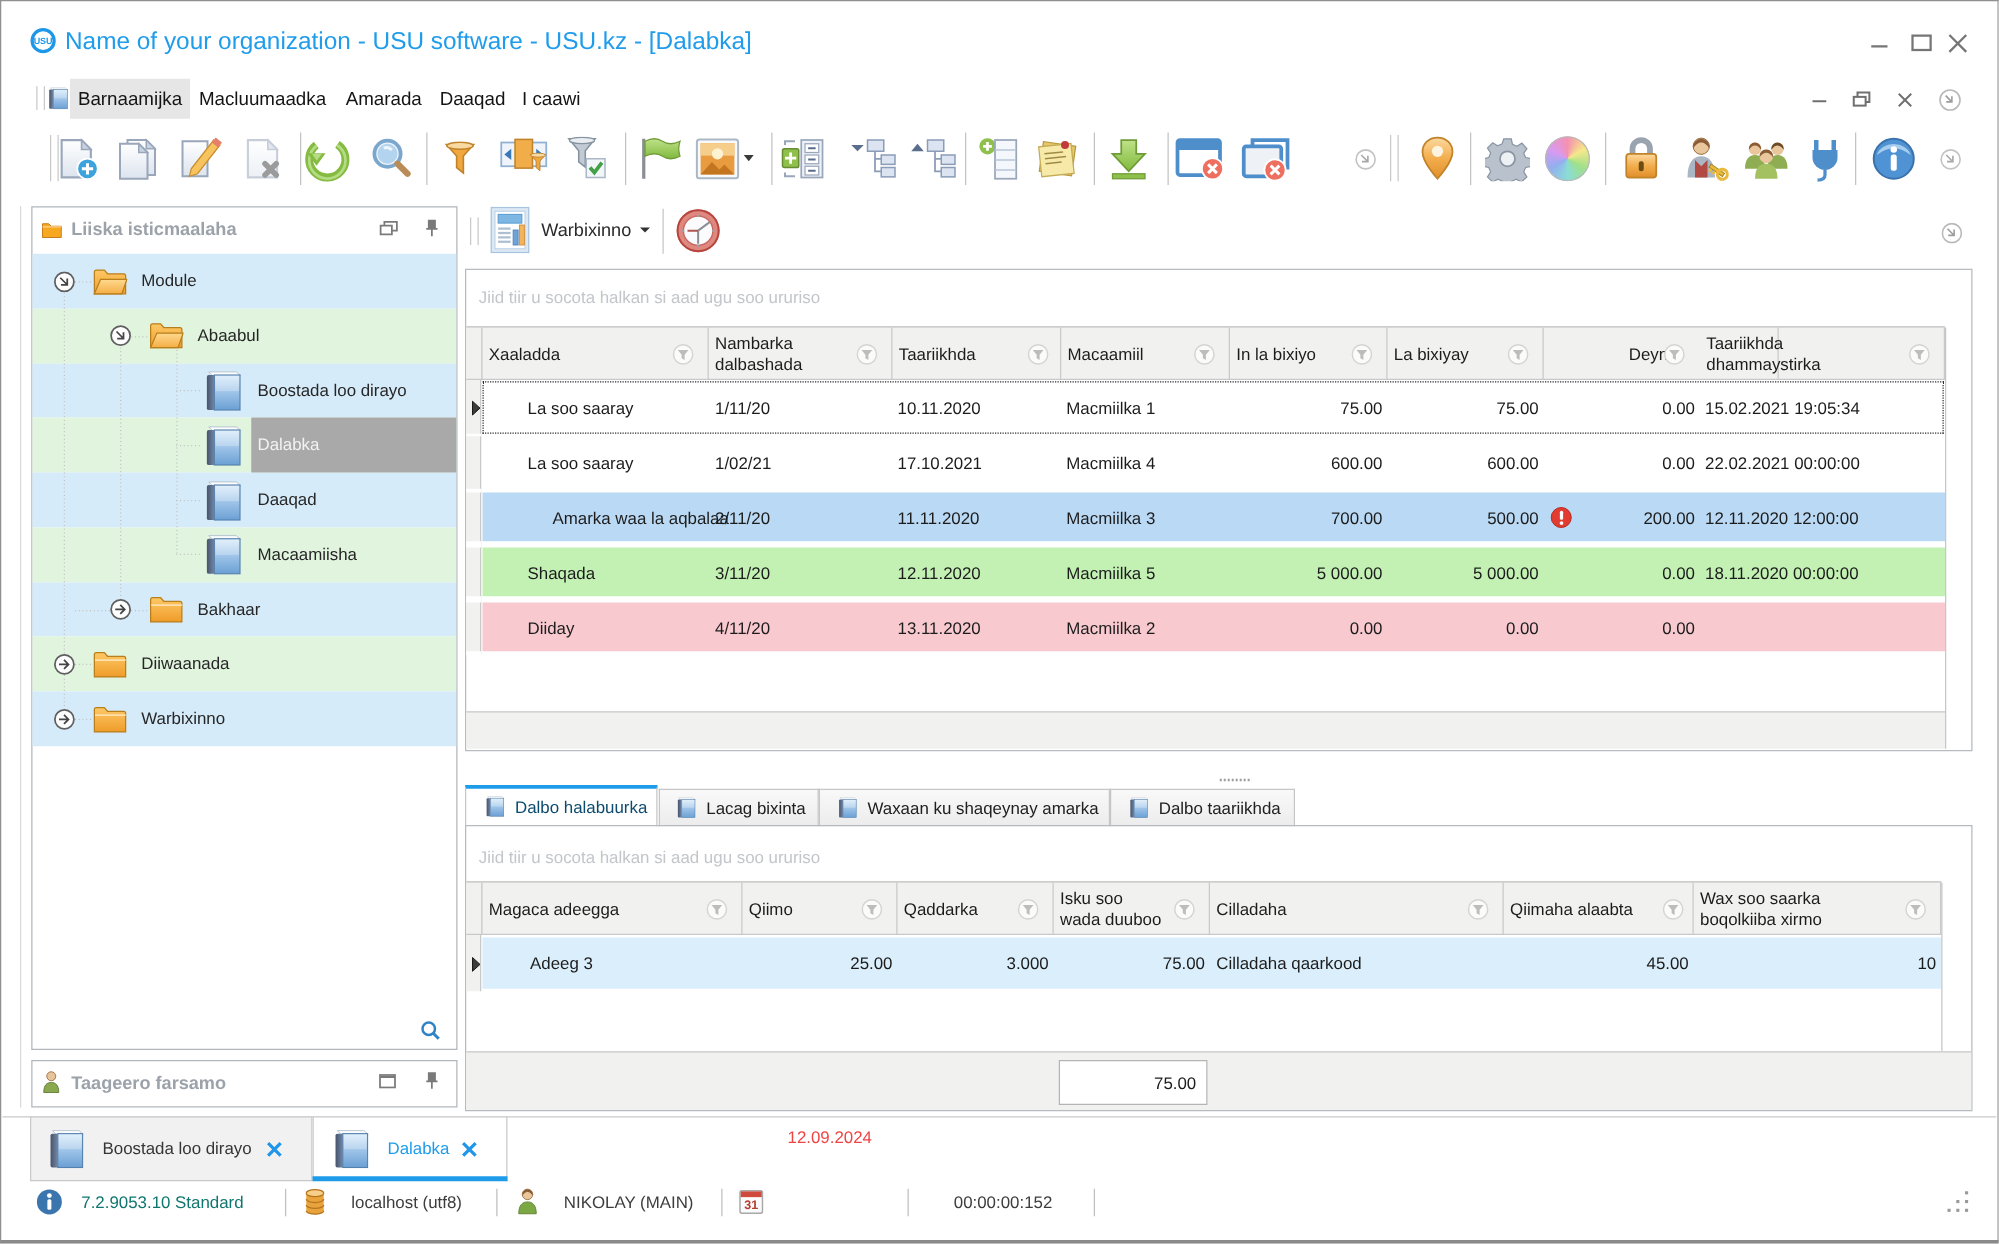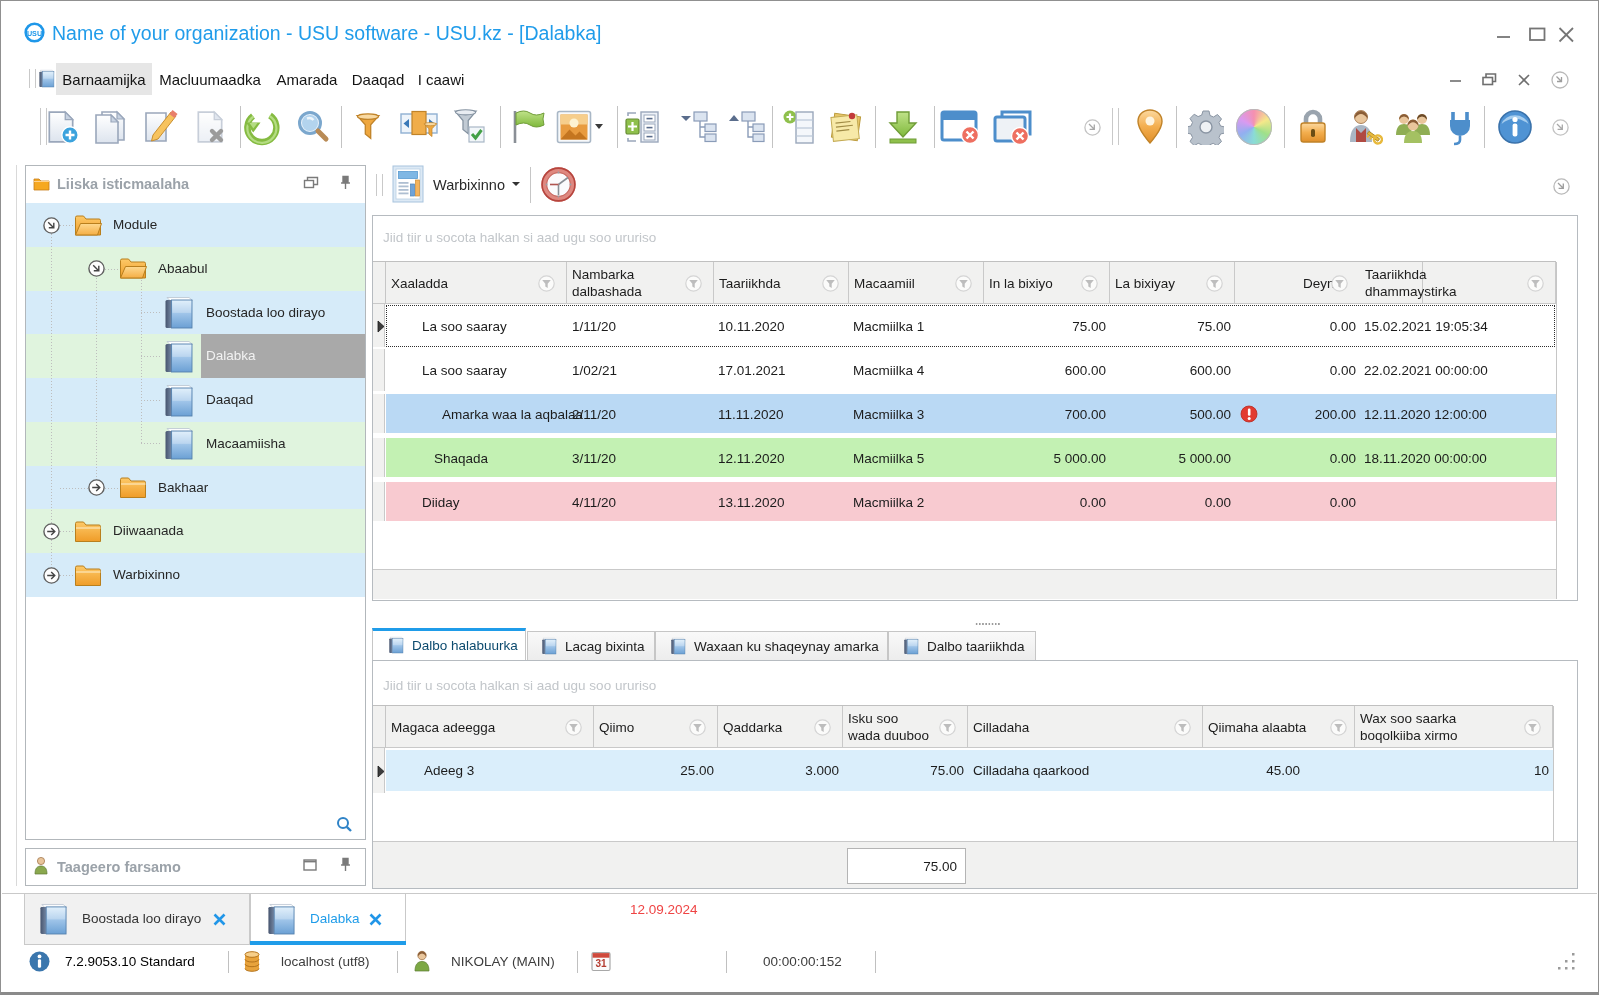--- a/index.html
+++ b/index.html
@@ -581,42 +581,42 @@
 <div class="cell" style="left:567px;top:304px;width:147px;padding-left:5px">1/11/20</div>
 <div class="cell" style="left:714px;top:304px;width:135px;padding-left:4px">10.11.2020</div>
 <div class="cell" style="left:849px;top:304px;width:135px;padding-left:4px">Macmiilka 1</div>
 <div class="cellr" style="left:984px;top:304px;width:126px">75.00</div>
 <div class="cellr" style="left:1110px;top:304px;width:125px">75.00</div>
 <div class="cellr" style="left:1235px;top:304px;width:125px">0.00</div>
 <div class="cell" style="left:1360px;top:304px;width:196px;padding-left:4px">15.02.2021 19:05:34</div>
 
 <div class="cell" style="left:386px;top:348px;width:181px;padding-left:36px">La soo saaray</div>
 <div class="cell" style="left:567px;top:348px;width:147px;padding-left:5px">1/02/21</div>
-<div class="cell" style="left:714px;top:348px;width:135px;padding-left:4px">17.01.2021</div>
+<div class="cell" style="left:714px;top:348px;width:135px;padding-left:4px">17.10.2021</div>
 <div class="cell" style="left:849px;top:348px;width:135px;padding-left:4px">Macmiilka 4</div>
 <div class="cellr" style="left:984px;top:348px;width:126px">600.00</div>
 <div class="cellr" style="left:1110px;top:348px;width:125px">600.00</div>
 <div class="cellr" style="left:1235px;top:348px;width:125px">0.00</div>
 <div class="cell" style="left:1360px;top:348px;width:196px;padding-left:4px">22.02.2021 00:00:00</div>
 
 <div class="cell" style="left:386px;top:392px;width:181px;padding-left:56px">Amarka waa la aqbalaa</div>
 <div class="cell" style="left:567px;top:392px;width:147px;padding-left:5px">2/11/20</div>
 <div class="cell" style="left:714px;top:392px;width:135px;padding-left:4px">11.11.2020</div>
 <div class="cell" style="left:849px;top:392px;width:135px;padding-left:4px">Macmiilka 3</div>
 <div class="cellr" style="left:984px;top:392px;width:126px">700.00</div>
 <div class="cellr" style="left:1110px;top:392px;width:125px">500.00</div>
 <div class="cellr" style="left:1235px;top:392px;width:125px">200.00</div>
 <div class="cell" style="left:1360px;top:392px;width:196px;padding-left:4px">12.11.2020 12:00:00</div>
 <svg class="a" style="left:1240px;top:405px" width="18" height="18" viewBox="0 0 18 18">
     <circle cx="9" cy="9" r="8" fill="#e23b30" stroke="#b8271e" stroke-width="0.8"></circle>
     <rect x="7.9" y="3.5" width="2.6" height="7.2" rx="1.2" fill="#fff"></rect>
     <circle cx="9.2" cy="13.4" r="1.5" fill="#fff"></circle>
   </svg>
 
-<div class="cell" style="left:386px;top:436px;width:181px;padding-left:48px">Shaqada</div>
+<div class="cell" style="left:386px;top:436px;width:181px;padding-left:36px">Shaqada</div>
 <div class="cell" style="left:567px;top:436px;width:147px;padding-left:5px">3/11/20</div>
 <div class="cell" style="left:714px;top:436px;width:135px;padding-left:4px">12.11.2020</div>
 <div class="cell" style="left:849px;top:436px;width:135px;padding-left:4px">Macmiilka 5</div>
 <div class="cellr" style="left:984px;top:436px;width:126px">5 000.00</div>
 <div class="cellr" style="left:1110px;top:436px;width:125px">5 000.00</div>
 <div class="cellr" style="left:1235px;top:436px;width:125px">0.00</div>
 <div class="cell" style="left:1360px;top:436px;width:196px;padding-left:4px">18.11.2020 00:00:00</div>
 
 <div class="cell" style="left:386px;top:480px;width:181px;padding-left:36px">Diiday</div>
 <div class="cell" style="left:567px;top:480px;width:147px;padding-left:5px">4/11/20</div>
@@ -690,21 +690,21 @@
 <svg class="a" style="left:377px;top:765px" width="8" height="13" viewBox="0 0 8 13">
     <polygon points="1,1 7,6.5 1,12" fill="#3c3c3c" stroke="#1a1a1a" stroke-width="0.8"></polygon>
   </svg>
 
 <div class="a" style="left:386px;top:750px;width:1167px;height:41px;background:#daeefb"></div>
 <div class="cell" style="left:386px;top:748px;width:208px;padding-left:38px">Adeeg 3</div>
 <div class="cellr" style="left:594px;top:748px;width:124px">25.00</div>
 <div class="cellr" style="left:718px;top:748px;width:125px">3.000</div>
 <div class="cellr" style="left:843px;top:748px;width:125px">75.00</div>
 <div class="cell" style="left:968px;top:748px;width:235px;padding-left:5px">Cilladaha qaarkood</div>
-<div class="cellr" style="left:1152px;top:748px;width:152px">45.00</div>
+<div class="cellr" style="left:1203px;top:748px;width:152px">45.00</div>
 <div class="cellr" style="left:1355px;top:748px;width:198px">10</div>
 
 <div class="vl" style="left:1553px;top:706px;height:135px"></div>
 <div class="a" style="left:373px;top:841px;width:1204px;height:47px;background:#f1f1f0;border-top:1px solid #c9c9c9;box-sizing:border-box"></div>
 <div class="a" style="left:847px;top:848px;width:119px;height:36px;background:#fff;border:1px solid #b4b4b4;box-sizing:border-box;display:flex;align-items:center;justify-content:flex-end;padding-right:8px">75.00</div>
 
 <div class="hl" style="left:2px;top:893px;width:1595px;background:#c9c9c9"></div>
 <div class="a" style="left:24px;top:893px;width:226px;height:52px;background:#f1f1f1;border:1px solid #c9c9c9;box-sizing:border-box"></div>
 <svg class="a" style="left:38px;top:902px" width="30" height="34">
     <use href="#book" width="30" height="34"></use>
@@ -721,21 +721,21 @@
 <svg class="a" style="left:368px;top:912px" width="15" height="15" viewBox="0 0 15 15">
     <path d="M2.5 2.5 l10 10 M12.5 2.5 l-10 10" stroke="#2196e8" stroke-width="2.6"></path>
   </svg>
 <div class="a" style="left:250px;top:941px;width:156px;height:4px;background:#1f9ce9"></div>
 
 <svg class="a" style="left:29px;top:951px" width="21" height="21" viewBox="0 0 21 21">
 <circle cx="10.5" cy="10.5" r="10" fill="#3a76ad"></circle>
 <circle cx="10.5" cy="5.4" r="1.9" fill="#fff"></circle>
     <rect x="8.9" y="8.3" width="3.2" height="8.5" rx="1.3" fill="#fff"></rect>
 </svg>
-<div class="a" style="left:65px;top:954px;color:#000000">7.2.9053.10 Standard</div>
+<div class="a" style="left:65px;top:954px;color:#0f766e">7.2.9053.10 Standard</div>
 <div class="vl" style="left:228px;top:951px;height:22px;background:#c0c0c0"></div>
 <svg class="a" style="left:243px;top:951px" width="18" height="21" viewBox="0 0 18 21">
 <path d="M2 3.5 v14 a7 2.8 0 0 0 14 0 v-14" fill="#e8a33c"></path>
 <g fill="none" stroke="#b5741c" stroke-width="1">
       <path d="M2 8.2 a7 2.8 0 0 0 14 0"></path>
       <path d="M2 12.9 a7 2.8 0 0 0 14 0"></path>
       <path d="M2 17.5 a7 2.8 0 0 0 14 0"></path>
     </g>
 <ellipse cx="9" cy="3.5" rx="7" ry="2.8" fill="#f7cf8a" stroke="#b5741c" stroke-width="1"></ellipse>
 </svg>

